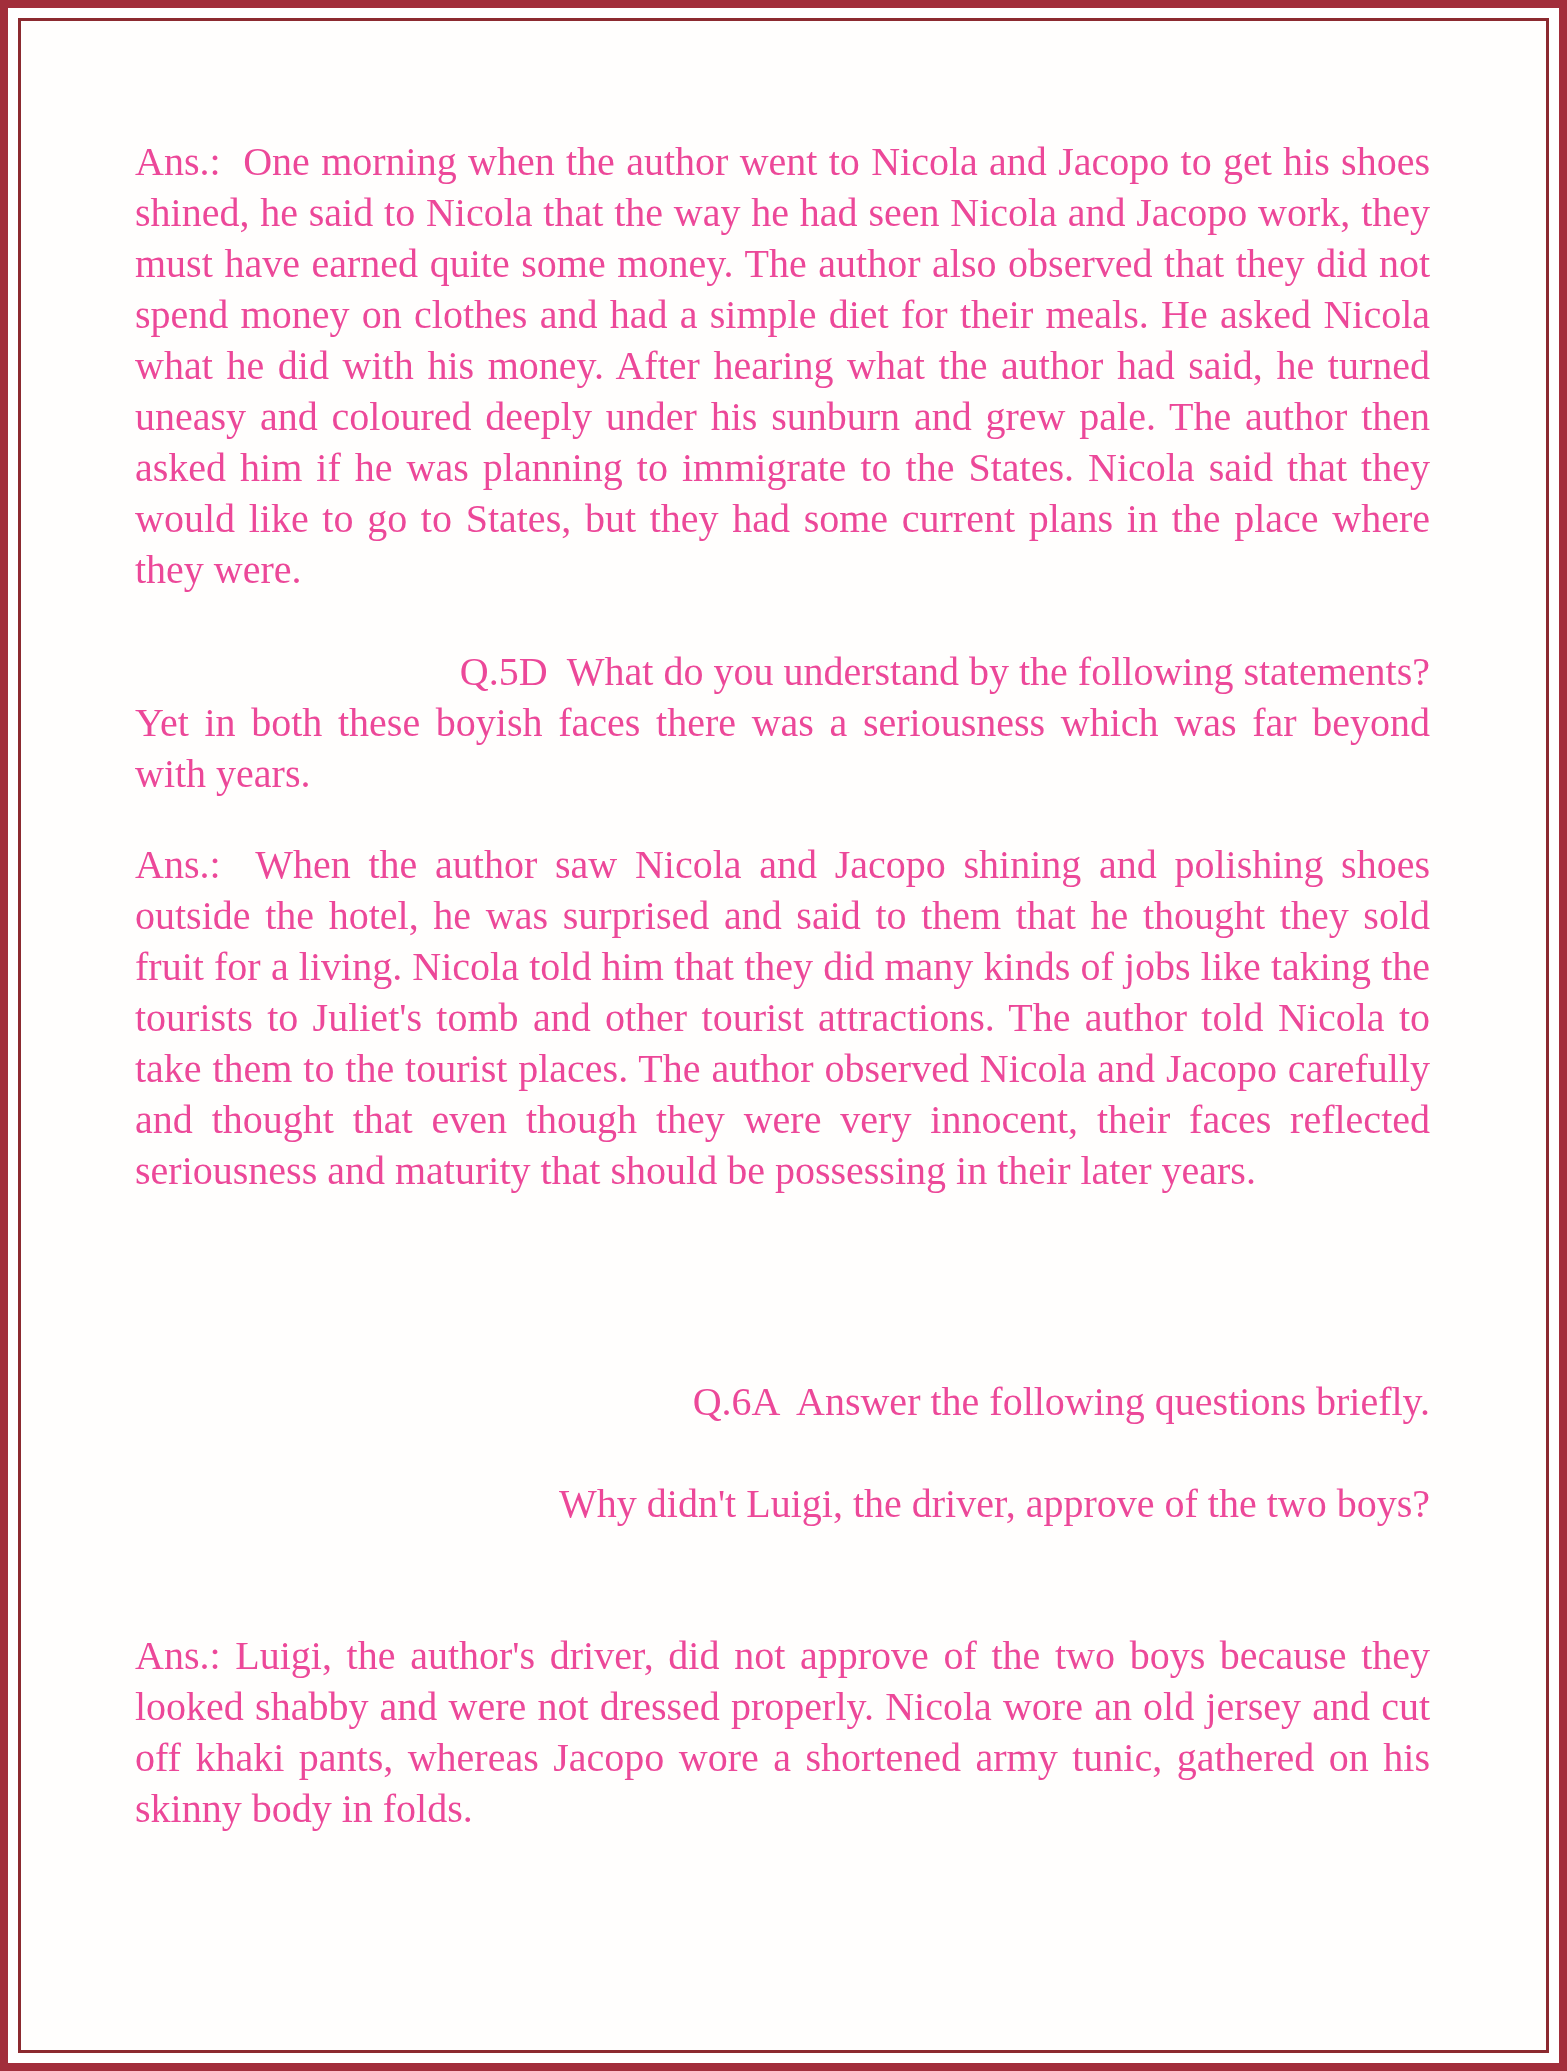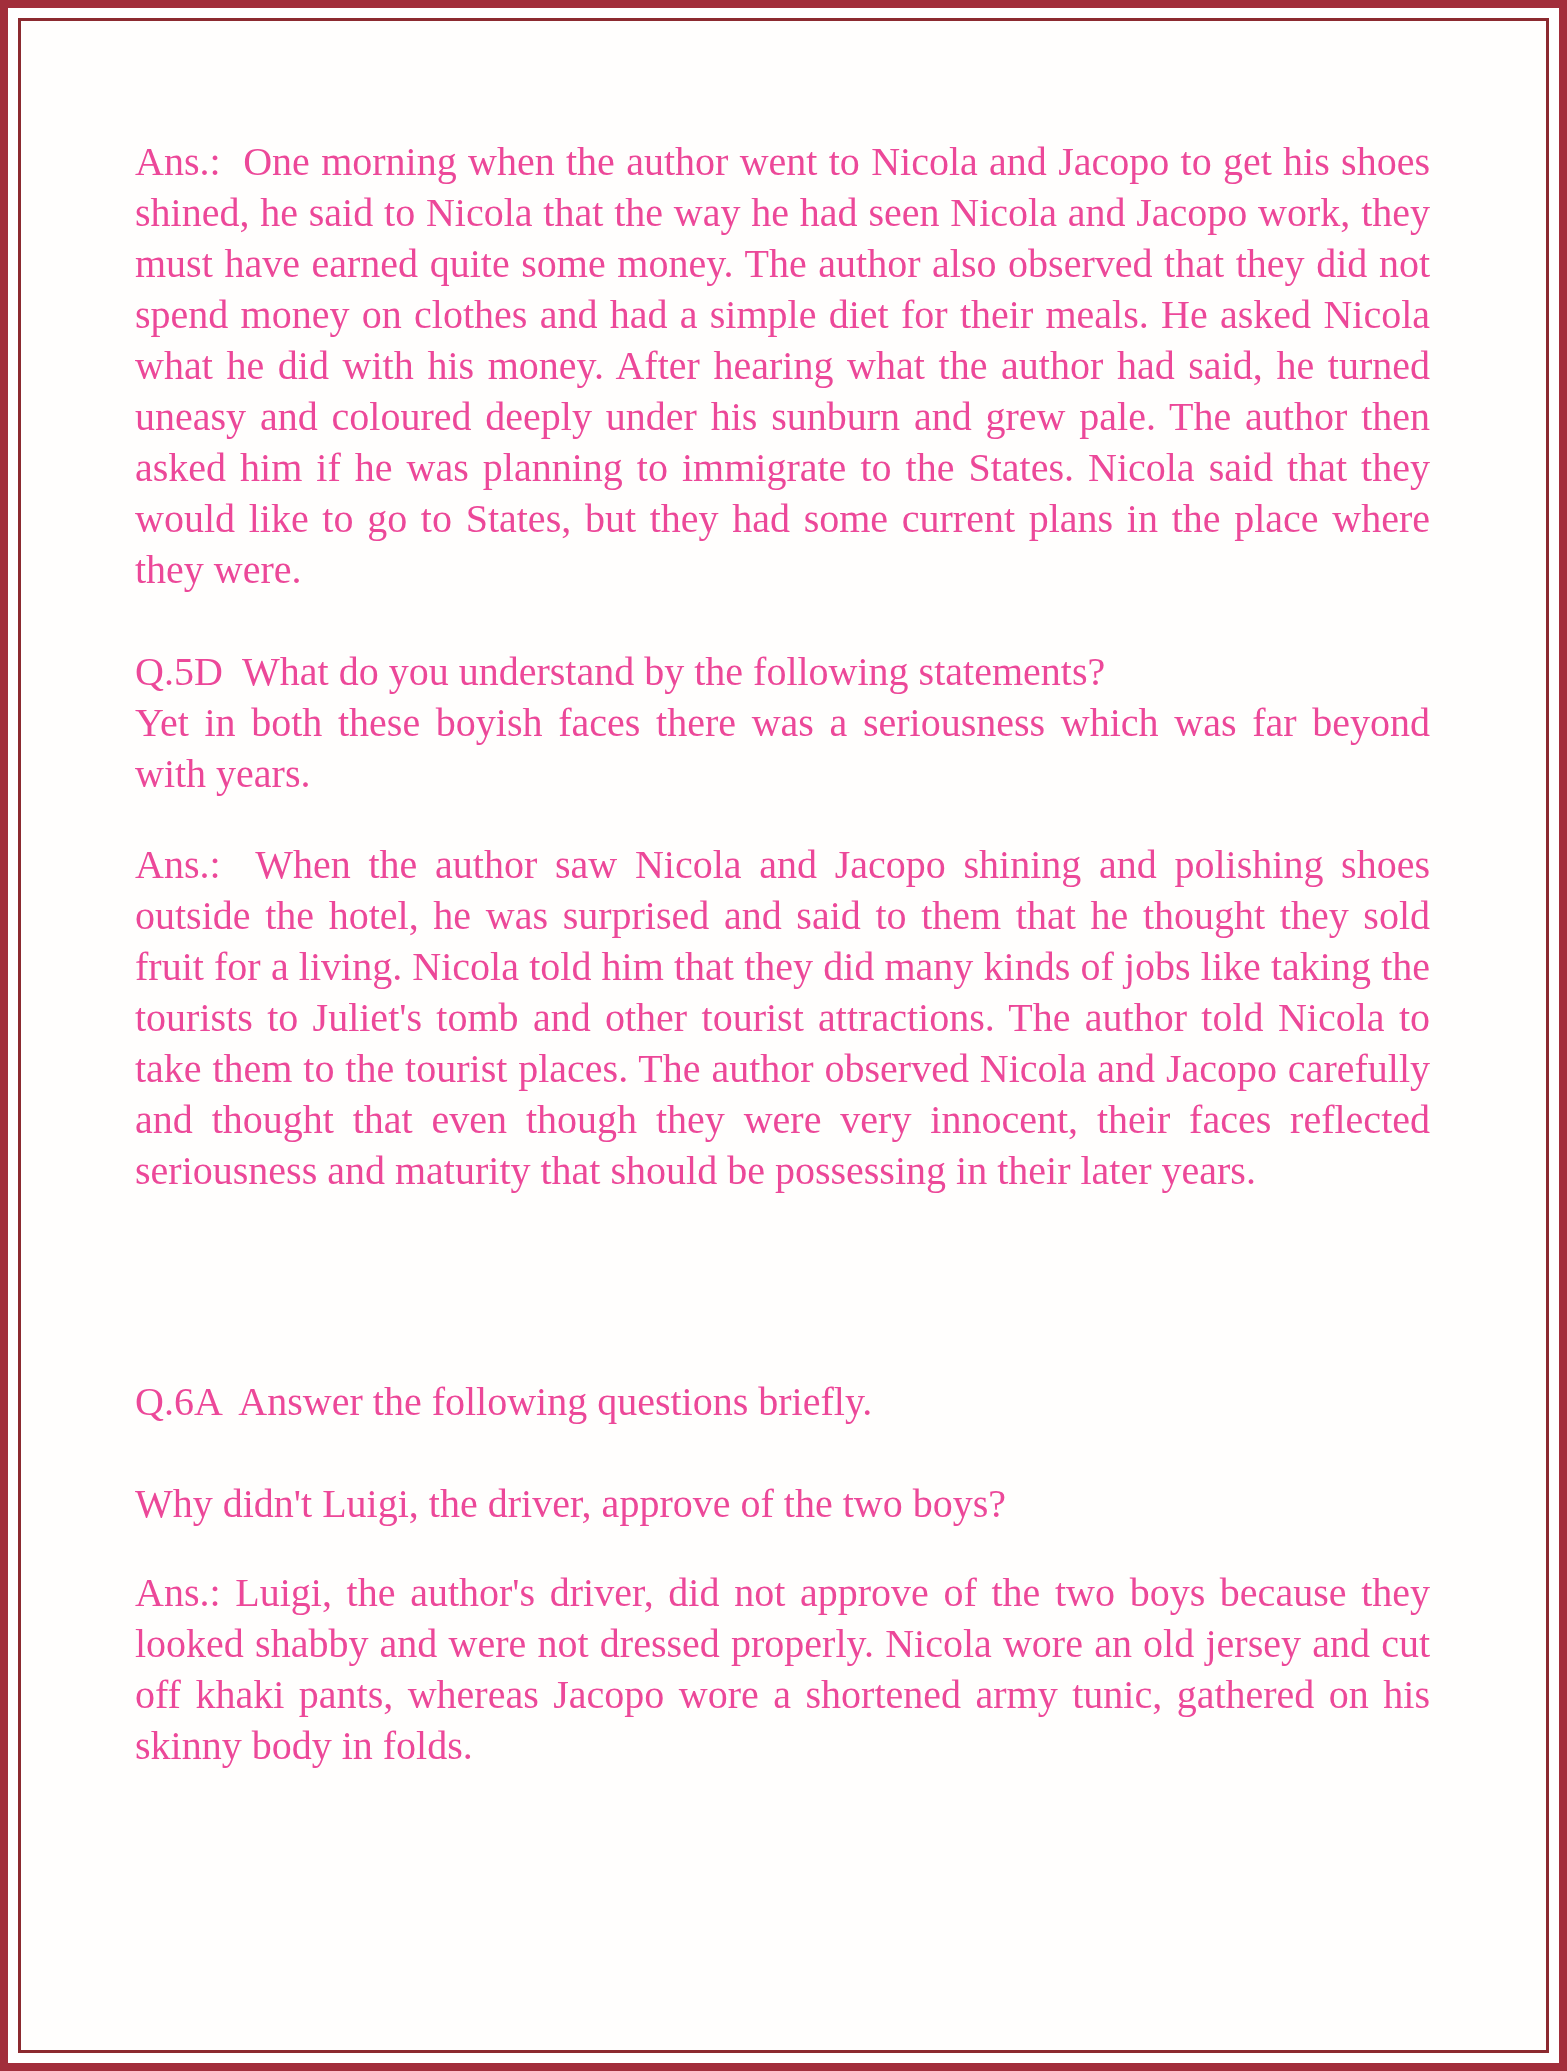--- a/index.html
+++ b/index.html
@@ -11,21 +11,21 @@
   .frame-inner {
     position: absolute; left: 10px; top: 10px; right: 10px; bottom: 10px;
     border: 3px solid #8c2a30; background: #fffefd;
   }
   .blk {
     position: absolute; left: 135px; width: 1295px;
     font-family: "Liberation Serif", "DejaVu Serif", serif;
     font-size: 40px; line-height: 51px; color: #ec4899;
     text-align: justify; margin: 0;
   }
-  .blk.noj { text-align: left; }
+  .blk.noj { text-align: right; }
   .lbl { white-space: pre; }
 </style>
 </head>
 <body>
 
 <div class="frame-outer">
   <div class="frame-inner"></div>
 </div>
 
 <p class="blk" style="top:136px"><span class="lbl">Ans.:  </span><span>One morning when the author went to Nicola and Jacopo to get his shoes shined, he said to Nicola that the way he had seen Nicola and Jacopo work, they must have earned quite some money. The author also observed that they did not spend money on clothes and had a simple diet for their meals. He asked Nicola what he did with his money. After hearing what the author had said, he turned uneasy and coloured deeply under his sunburn and grew pale. The author then asked him if he was planning to immigrate to the States. Nicola said that they would like to go to States, but they had some current plans in the place where they were.</span></p>
@@ -33,13 +33,13 @@
 <p class="blk noj" style="top:646px"><span class="lbl">Q.5D  </span><span>What do you understand by the following statements?</span></p>
 
 <p class="blk" style="top:697px">Yet in both these boyish faces there was a seriousness which was far beyond with years.</p>
 
 <p class="blk" style="top:839px"><span class="lbl">Ans.:  </span><span>When the author saw Nicola and Jacopo shining and polishing shoes outside the hotel, he was surprised and said to them that he thought they sold fruit for a living. Nicola told him that they did many kinds of jobs like taking the tourists to Juliet's tomb and other tourist attractions. The author told Nicola to take them to the tourist places. The author observed Nicola and Jacopo carefully and thought that even though they were very innocent, their faces reflected seriousness and maturity that should be possessing in their later years.</span></p>
 
 <p class="blk noj" style="top:1376px"><span class="lbl">Q.6A  </span><span>Answer the following questions briefly.</span></p>
 
 <p class="blk noj" style="top:1478px">Why didn't Luigi, the driver, approve of the two boys?</p>
 
-<p class="blk" style="top:1567px"><span class="lbl">Ans.: </span><span>Luigi, the author's driver, did not approve of the two boys because they looked shabby and were not dressed properly. Nicola wore an old jersey and cut off khaki pants, whereas Jacopo wore a shortened army tunic, gathered on his skinny body in folds.</span></p>
+<p class="blk" style="top:1630px"><span class="lbl">Ans.: </span><span>Luigi, the author's driver, did not approve of the two boys because they looked shabby and were not dressed properly. Nicola wore an old jersey and cut off khaki pants, whereas Jacopo wore a shortened army tunic, gathered on his skinny body in folds.</span></p>
 
 </body></html>

